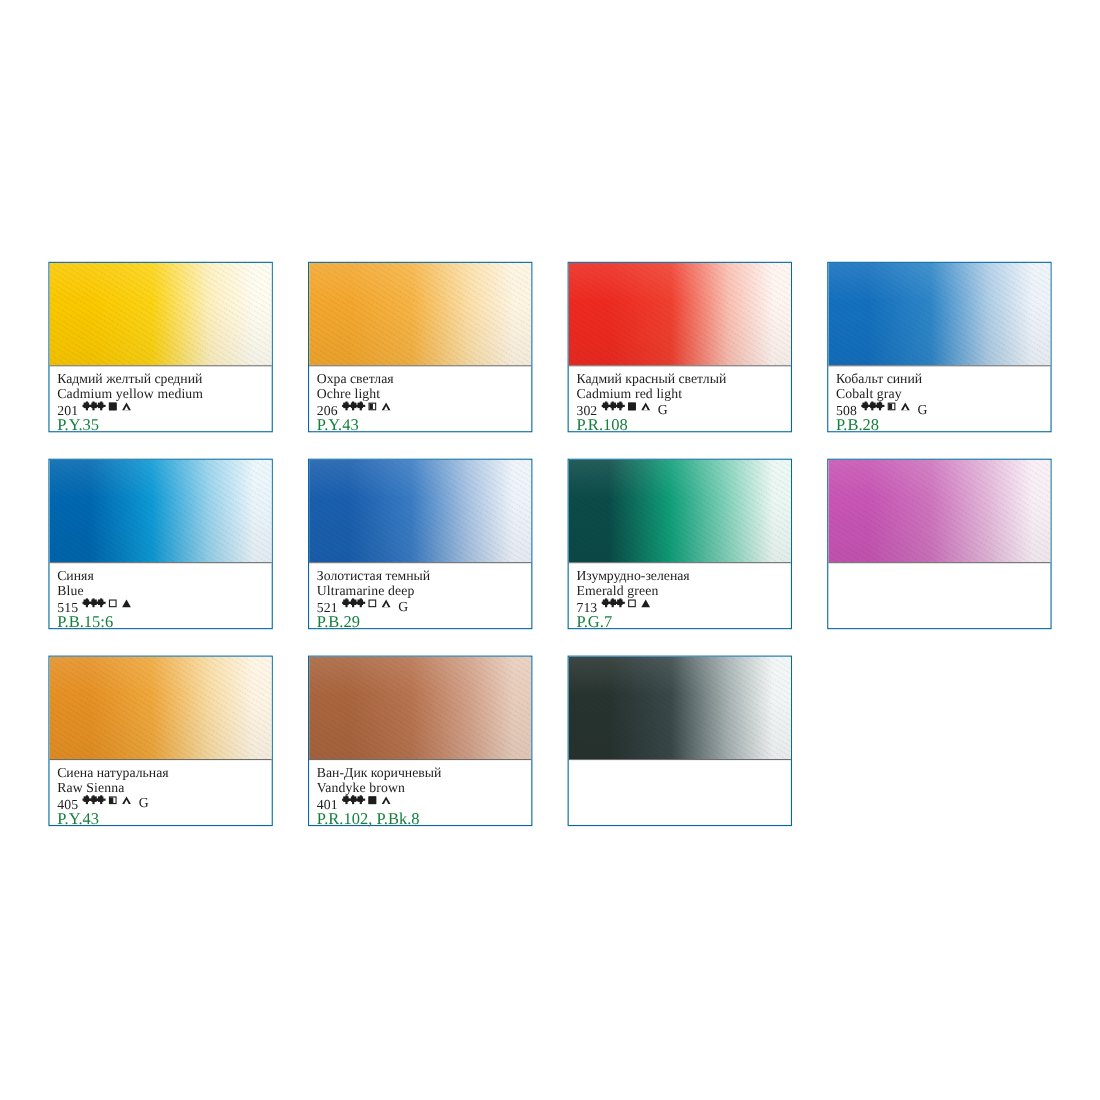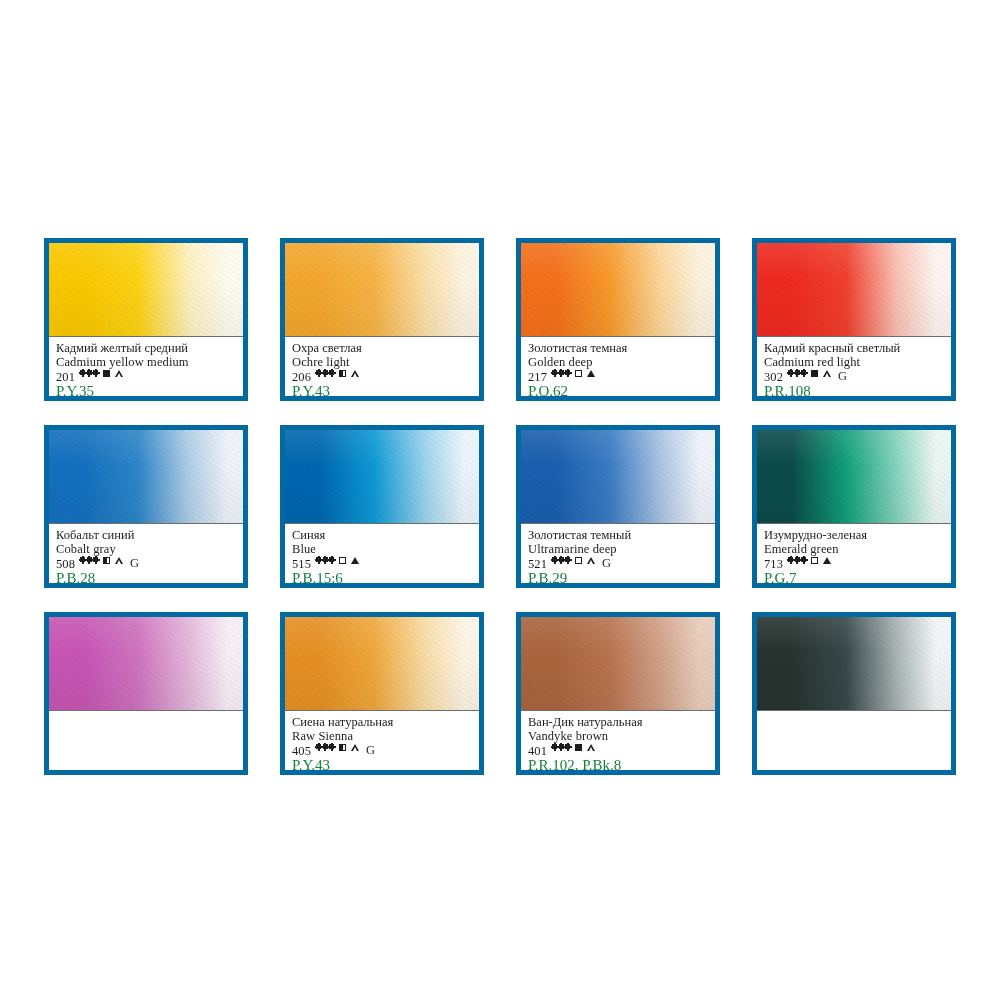--- a/index.html
+++ b/index.html
@@ -28,21 +28,21 @@
     top: 238px;
     width: 912px;
     display: grid;
     grid-template-columns: repeat(4, 204px);
     grid-column-gap: 32px;
     grid-row-gap: 24px;
   }
 
   .swatch-card {
     width: 204px;
-    border: 5px solid #0369a1;
+    border: 1px solid #0369a1;
     background: #ffffff;
     box-sizing: border-box;
   }
 
   .swatch-wash {
     position: relative;
     height: 93px;
     border-bottom: 1px solid #6d6d6d;
     overflow: hidden;
   }
@@ -223,150 +223,128 @@
               <i class="star"></i>
             </span>
             <span class="sq half"></span>
             <span class="tri open"></span>
           </div>
           <div class="pigment">P.Y.43</div>
         </div>
       </div>
       <div class="swatch-card">
         <div class="swatch-wash">
-          <div class="base" style="background: linear-gradient(to right, rgb(244, 112, 27) 0%, rgb(244, 112, 27) 18%, rgb(247, 155, 44) 46%, rgb(251, 215, 155) 72%, rgb(253, 242, 223) 92%, rgb(253, 242, 223) 100%);"></div>
-          <div class="grain"></div>
-          <div class="sheen"></div>
-        </div>
-        <div class="swatch-info">
-          <div class="name-ru">Золотистая темная</div>
-          <div class="name-en">Golden deep</div>
-          <div class="spec-row">
-            <span class="spec-number">217</span>
+          <div class="base" style="background: linear-gradient(to right, rgb(238, 42, 32) 0%, rgb(238, 42, 32) 18%, rgb(240, 64, 47) 46%, rgb(249, 192, 178) 72%, rgb(254, 244, 240) 92%, rgb(254, 244, 240) 100%);"></div>
+          <div class="grain"></div>
+          <div class="sheen"></div>
+        </div>
+        <div class="swatch-info">
+          <div class="name-ru">Кадмий красный светлый</div>
+          <div class="name-en">Cadmium red light</div>
+          <div class="spec-row">
+            <span class="spec-number">302</span>
+            <span class="stars">
+              <i class="star"></i>
+              <i class="star"></i>
+              <i class="star"></i>
+            </span>
+            <span class="sq filled"></span>
+            <span class="tri open"></span>
+            <span class="gmark">G</span>
+          </div>
+          <div class="pigment">P.R.108</div>
+        </div>
+      </div>
+      <div class="swatch-card">
+        <div class="swatch-wash">
+          <div class="base" style="background: linear-gradient(to right, rgb(20, 112, 190) 0%, rgb(20, 112, 190) 18%, rgb(46, 134, 200) 46%, rgb(175, 205, 230) 72%, rgb(237, 243, 249) 92%, rgb(237, 243, 249) 100%);"></div>
+          <div class="grain"></div>
+          <div class="sheen"></div>
+        </div>
+        <div class="swatch-info">
+          <div class="name-ru">Кобальт синий</div>
+          <div class="name-en">Cobalt gray</div>
+          <div class="spec-row">
+            <span class="spec-number">508</span>
+            <span class="stars">
+              <i class="star"></i>
+              <i class="star"></i>
+              <i class="star"></i>
+            </span>
+            <span class="sq half"></span>
+            <span class="tri open"></span>
+            <span class="gmark">G</span>
+          </div>
+          <div class="pigment">P.B.28</div>
+        </div>
+      </div>
+      <div class="swatch-card">
+        <div class="swatch-wash">
+          <div class="base" style="background: linear-gradient(to right, rgb(0, 103, 176) 0%, rgb(0, 103, 176) 18%, rgb(13, 154, 214) 46%, rgb(154, 211, 236) 72%, rgb(234, 245, 251) 92%, rgb(234, 245, 251) 100%);"></div>
+          <div class="grain"></div>
+          <div class="sheen"></div>
+        </div>
+        <div class="swatch-info">
+          <div class="name-ru">Синяя</div>
+          <div class="name-en">Blue</div>
+          <div class="spec-row">
+            <span class="spec-number">515</span>
             <span class="stars">
               <i class="star"></i>
               <i class="star"></i>
               <i class="star"></i>
             </span>
             <span class="sq"></span>
             <span class="tri"></span>
           </div>
-          <div class="pigment">P.O.62</div>
-        </div>
-      </div>
-      <div class="swatch-card">
-        <div class="swatch-wash">
-          <div class="base" style="background: linear-gradient(to right, rgb(238, 42, 32) 0%, rgb(238, 42, 32) 18%, rgb(240, 64, 47) 46%, rgb(249, 192, 178) 72%, rgb(254, 244, 240) 92%, rgb(254, 244, 240) 100%);"></div>
-          <div class="grain"></div>
-          <div class="sheen"></div>
-        </div>
-        <div class="swatch-info">
-          <div class="name-ru">Кадмий красный светлый</div>
-          <div class="name-en">Cadmium red light</div>
-          <div class="spec-row">
-            <span class="spec-number">302</span>
-            <span class="stars">
-              <i class="star"></i>
-              <i class="star"></i>
-              <i class="star"></i>
-            </span>
-            <span class="sq filled"></span>
+          <div class="pigment">P.B.15:6</div>
+        </div>
+      </div>
+      <div class="swatch-card">
+        <div class="swatch-wash">
+          <div class="base" style="background: linear-gradient(to right, rgb(26, 95, 174) 0%, rgb(26, 95, 174) 18%, rgb(58, 124, 196) 46%, rgb(169, 196, 226) 72%, rgb(238, 243, 250) 92%, rgb(238, 243, 250) 100%);"></div>
+          <div class="grain"></div>
+          <div class="sheen"></div>
+        </div>
+        <div class="swatch-info">
+          <div class="name-ru">Золотистая темный</div>
+          <div class="name-en">Ultramarine deep</div>
+          <div class="spec-row">
+            <span class="spec-number">521</span>
+            <span class="stars">
+              <i class="star"></i>
+              <i class="star"></i>
+              <i class="star"></i>
+            </span>
+            <span class="sq"></span>
             <span class="tri open"></span>
             <span class="gmark">G</span>
           </div>
-          <div class="pigment">P.R.108</div>
-        </div>
-      </div>
-      <div class="swatch-card">
-        <div class="swatch-wash">
-          <div class="base" style="background: linear-gradient(to right, rgb(20, 112, 190) 0%, rgb(20, 112, 190) 18%, rgb(46, 134, 200) 46%, rgb(175, 205, 230) 72%, rgb(237, 243, 249) 92%, rgb(237, 243, 249) 100%);"></div>
-          <div class="grain"></div>
-          <div class="sheen"></div>
-        </div>
-        <div class="swatch-info">
-          <div class="name-ru">Кобальт синий</div>
-          <div class="name-en">Cobalt gray</div>
-          <div class="spec-row">
-            <span class="spec-number">508</span>
-            <span class="stars">
-              <i class="star"></i>
-              <i class="star"></i>
-              <i class="star"></i>
-            </span>
-            <span class="sq half"></span>
-            <span class="tri open"></span>
-            <span class="gmark">G</span>
-          </div>
-          <div class="pigment">P.B.28</div>
-        </div>
-      </div>
-      <div class="swatch-card">
-        <div class="swatch-wash">
-          <div class="base" style="background: linear-gradient(to right, rgb(0, 103, 176) 0%, rgb(0, 103, 176) 18%, rgb(13, 154, 214) 46%, rgb(154, 211, 236) 72%, rgb(234, 245, 251) 92%, rgb(234, 245, 251) 100%);"></div>
-          <div class="grain"></div>
-          <div class="sheen"></div>
-        </div>
-        <div class="swatch-info">
-          <div class="name-ru">Синяя</div>
-          <div class="name-en">Blue</div>
-          <div class="spec-row">
-            <span class="spec-number">515</span>
+          <div class="pigment">P.B.29</div>
+        </div>
+      </div>
+      <div class="swatch-card">
+        <div class="swatch-wash">
+          <div class="base" style="background: linear-gradient(to right, rgb(11, 75, 72) 0%, rgb(11, 75, 72) 18%, rgb(16, 160, 122) 46%, rgb(134, 211, 188) 72%, rgb(234, 247, 242) 92%, rgb(234, 247, 242) 100%);"></div>
+          <div class="grain"></div>
+          <div class="sheen"></div>
+        </div>
+        <div class="swatch-info">
+          <div class="name-ru">Изумрудно-зеленая</div>
+          <div class="name-en">Emerald green</div>
+          <div class="spec-row">
+            <span class="spec-number">713</span>
             <span class="stars">
               <i class="star"></i>
               <i class="star"></i>
               <i class="star"></i>
             </span>
             <span class="sq"></span>
             <span class="tri"></span>
           </div>
-          <div class="pigment">P.B.15:6</div>
-        </div>
-      </div>
-      <div class="swatch-card">
-        <div class="swatch-wash">
-          <div class="base" style="background: linear-gradient(to right, rgb(26, 95, 174) 0%, rgb(26, 95, 174) 18%, rgb(58, 124, 196) 46%, rgb(169, 196, 226) 72%, rgb(238, 243, 250) 92%, rgb(238, 243, 250) 100%);"></div>
-          <div class="grain"></div>
-          <div class="sheen"></div>
-        </div>
-        <div class="swatch-info">
-          <div class="name-ru">Золотистая темный</div>
-          <div class="name-en">Ultramarine deep</div>
-          <div class="spec-row">
-            <span class="spec-number">521</span>
-            <span class="stars">
-              <i class="star"></i>
-              <i class="star"></i>
-              <i class="star"></i>
-            </span>
-            <span class="sq"></span>
-            <span class="tri open"></span>
-            <span class="gmark">G</span>
-          </div>
-          <div class="pigment">P.B.29</div>
-        </div>
-      </div>
-      <div class="swatch-card">
-        <div class="swatch-wash">
-          <div class="base" style="background: linear-gradient(to right, rgb(11, 75, 72) 0%, rgb(11, 75, 72) 18%, rgb(16, 160, 122) 46%, rgb(134, 211, 188) 72%, rgb(234, 247, 242) 92%, rgb(234, 247, 242) 100%);"></div>
-          <div class="grain"></div>
-          <div class="sheen"></div>
-        </div>
-        <div class="swatch-info">
-          <div class="name-ru">Изумрудно-зеленая</div>
-          <div class="name-en">Emerald green</div>
-          <div class="spec-row">
-            <span class="spec-number">713</span>
-            <span class="stars">
-              <i class="star"></i>
-              <i class="star"></i>
-              <i class="star"></i>
-            </span>
-            <span class="sq"></span>
-            <span class="tri"></span>
-          </div>
           <div class="pigment">P.G.7</div>
         </div>
       </div>
       <div class="swatch-card">
         <div class="swatch-wash">
           <div class="base" style="background: linear-gradient(to right, rgb(199, 85, 180) 0%, rgb(199, 85, 180) 18%, rgb(206, 116, 190) 46%, rgb(227, 183, 218) 72%, rgb(248, 238, 246) 92%, rgb(248, 238, 246) 100%);"></div>
           <div class="grain"></div>
           <div class="sheen"></div>
         </div>
       </div>
@@ -393,21 +371,21 @@
           <div class="pigment">P.Y.43</div>
         </div>
       </div>
       <div class="swatch-card">
         <div class="swatch-wash">
           <div class="base" style="background: linear-gradient(to right, rgb(169, 101, 62) 0%, rgb(169, 101, 62) 18%, rgb(184, 116, 80) 46%, rgb(210, 161, 137) 72%, rgb(232, 205, 188) 92%, rgb(232, 205, 188) 100%);"></div>
           <div class="grain"></div>
           <div class="sheen"></div>
         </div>
         <div class="swatch-info">
-          <div class="name-ru">Ван-Дик натуральная</div>
+          <div class="name-ru">Ван-Дик коричневый</div>
           <div class="name-en">Vandyke brown</div>
           <div class="spec-row">
             <span class="spec-number">401</span>
             <span class="stars">
               <i class="star"></i>
               <i class="star"></i>
               <i class="star"></i>
             </span>
             <span class="sq filled"></span>
             <span class="tri open"></span>

